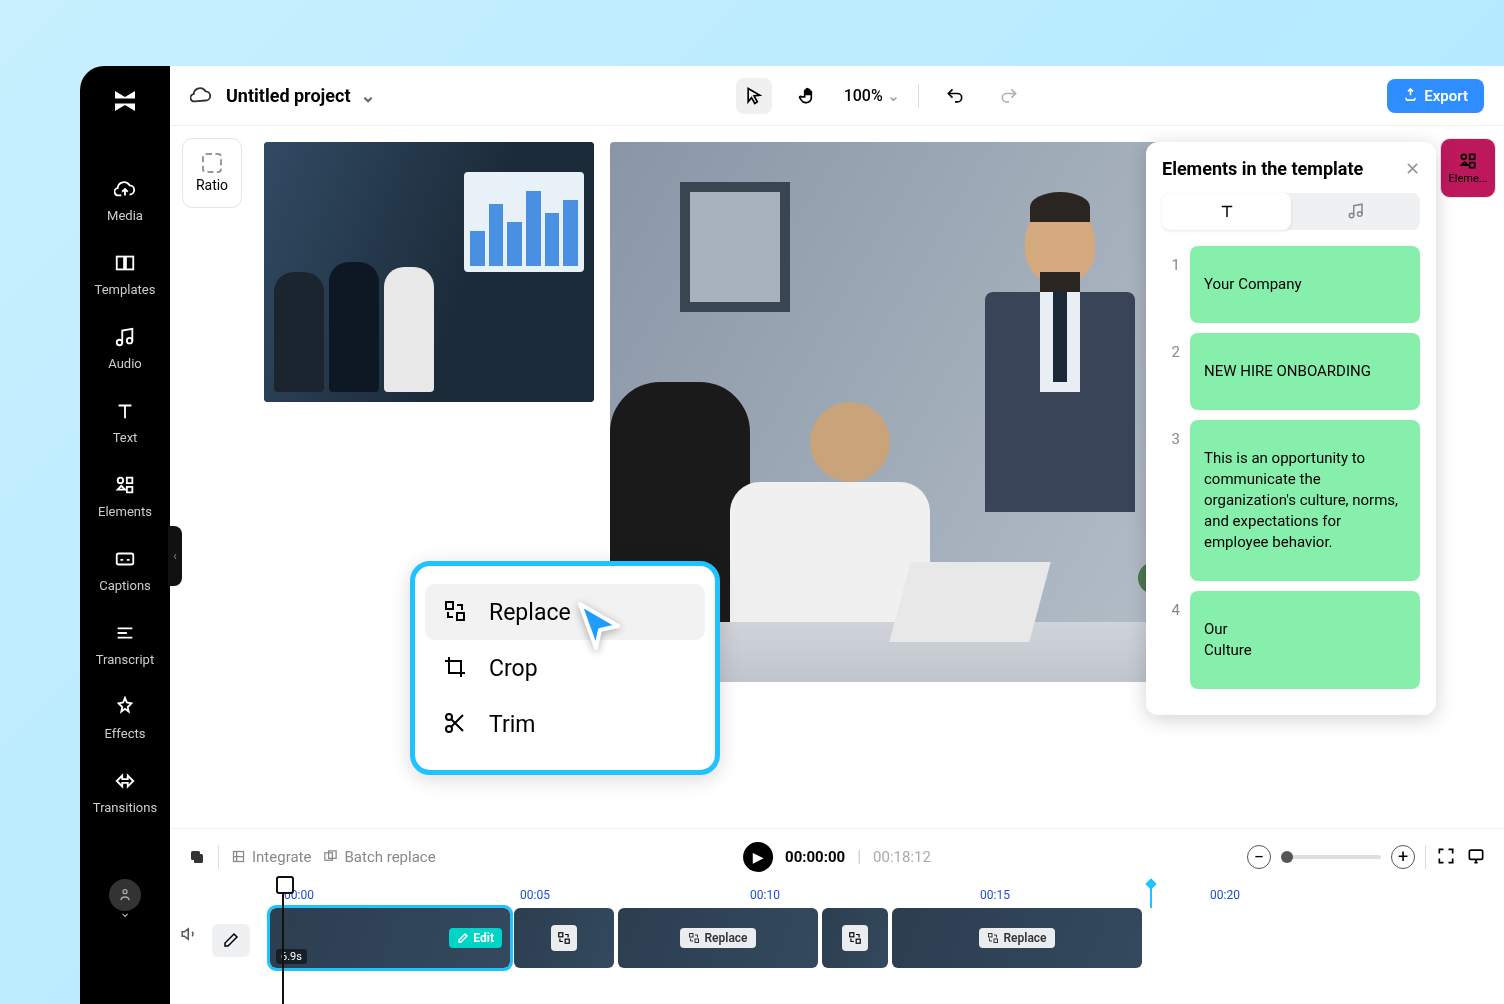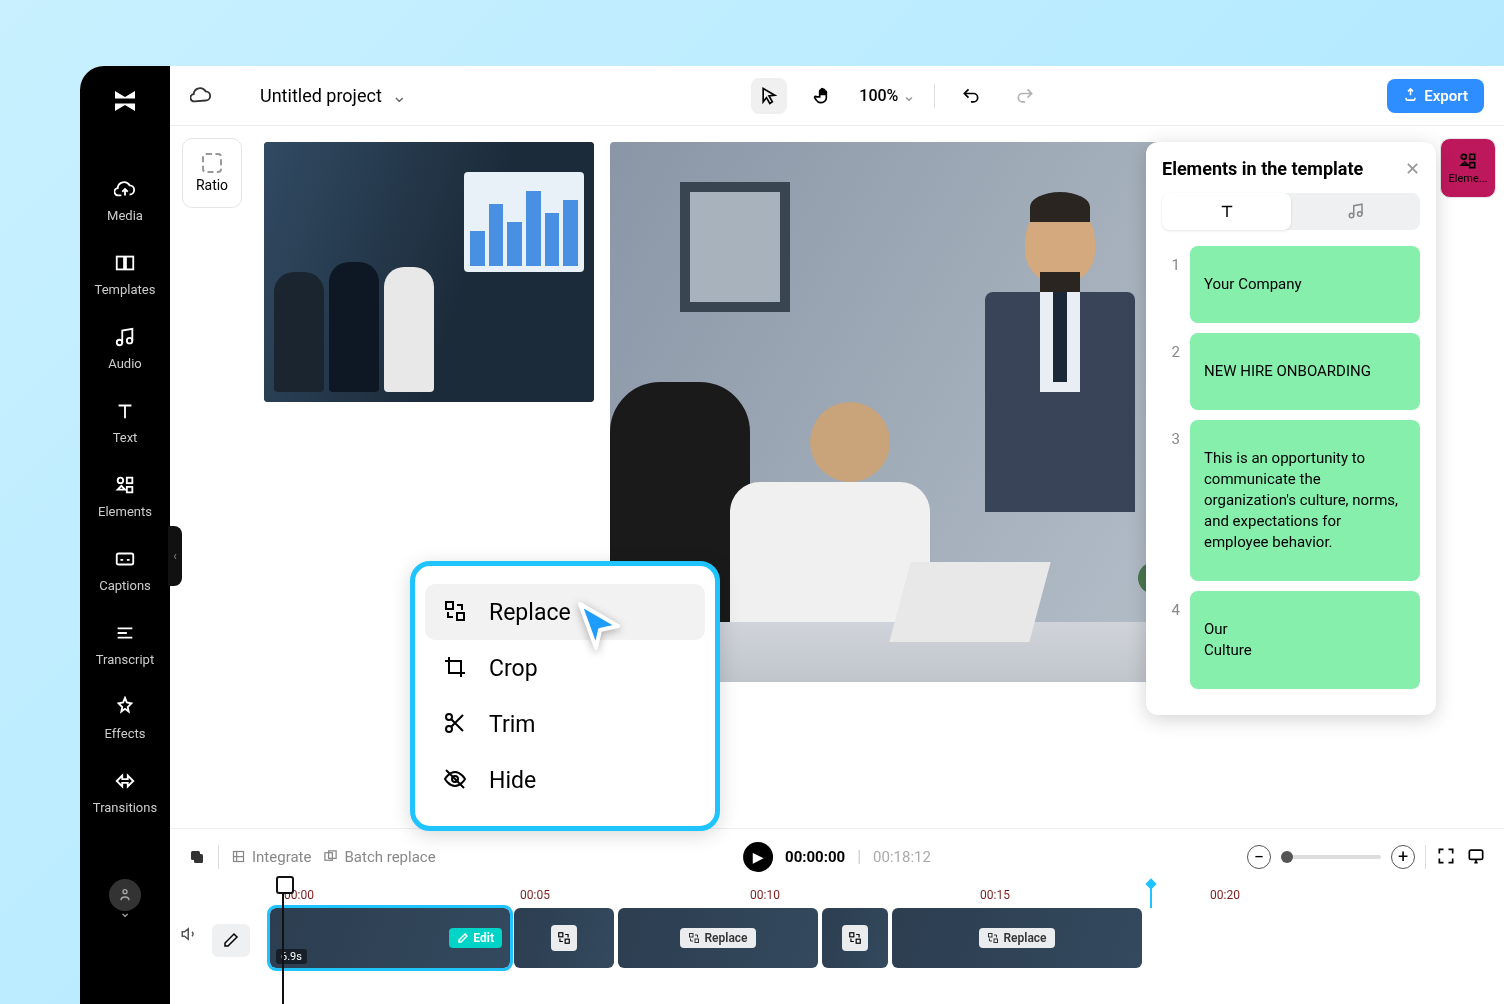--- a/index.html
+++ b/index.html
@@ -8,21 +8,21 @@
   .sidebar { width: 90px; background: #000; display: flex; flex-direction: column; align-items: center; padding-top: 20px; gap: 20px; color: #fff; }
   .logo { font-size: 30px; font-weight: 700; margin-bottom: 30px; }
   .side-item { display: flex; flex-direction: column; align-items: center; gap: 6px; font-size: 13px; cursor: pointer; padding: 4px 4px; width: 100%; color: #ccc; }
   .side-item .icon { font-size: 22px; color: #fff; }
   .collapse-tab { position: absolute; left: 88px; top: 460px; width: 14px; height: 60px; background: #111; border-radius: 0 8px 8px 0; display: flex; align-items: center; justify-content: center; color: #888; font-size: 12px; z-index: 5; }
   .expand-dot { width: 32px; height: 32px; border-radius: 50%; background: #333; display: flex; align-items: center; justify-content: center; margin-top: 40px; color: #aaa; }
 
   .main { flex: 1; display: flex; flex-direction: column; background: #fff; }
   .topbar { height: 60px; display: flex; align-items: center; padding: 0 20px; gap: 14px; border-bottom: 1px solid #eee; }
   .cloud-icon { font-size: 22px; color: #333; }
-  .project-title { font-size: 18px; font-weight: 400; display: flex; align-items: center; gap: 10px; margin-left: 34px; }
+  .project-title { font-size: 18px; font-weight: 700; display: flex; align-items: center; gap: 10px; }
   .topbar-center { margin-left: auto; display: flex; align-items: center; gap: 18px; }
   .icon-btn { width: 36px; height: 36px; border-radius: 8px; display: flex; align-items: center; justify-content: center; font-size: 20px; cursor: pointer; }
   .icon-btn.active { background: #f0f0f0; }
   .zoom-label { font-size: 16px; font-weight: 500; display: flex; align-items: center; gap: 4px; }
   .divider { width: 1px; height: 24px; background: #ddd; }
   .export-btn { margin-left: auto; background: #2f8eff; color: #fff; padding: 8px 16px; border-radius: 8px; font-size: 15px; font-weight: 600; display: flex; align-items: center; gap: 6px; cursor: pointer; }
 
   .workspace { flex: 1; position: relative; background: #fff; }
   .ratio-btn { position: absolute; left: 12px; top: 12px; width: 60px; height: 70px; border: 1px solid #e5e5e5; border-radius: 10px; display: flex; flex-direction: column; align-items: center; justify-content: center; gap: 4px; font-size: 14px; background: #fff; }
   .ratio-ico { width: 20px; height: 20px; border: 2px dashed #999; border-radius: 4px; }
@@ -80,21 +80,21 @@
   .tb-btn { display: flex; align-items: center; gap: 6px; font-size: 15px; cursor: pointer; }
   .tb-center { position: absolute; left: 50%; transform: translateX(-50%); display: flex; align-items: center; gap: 12px; }
   .play-btn { width: 30px; height: 30px; border-radius: 50%; background: #000; color: #fff; display: flex; align-items: center; justify-content: center; font-size: 14px; }
   .time-current { font-weight: 700; font-size: 15px; }
   .time-total { color: #aaa; font-size: 15px; }
   .tb-right { margin-left: auto; display: flex; align-items: center; gap: 10px; }
   .zoom-track { width: 100px; height: 4px; background: #ddd; border-radius: 2px; position: relative; }
   .zoom-track::before { content:""; position:absolute; left:0; top:-4px; width:12px; height:12px; background:#555; border-radius:50%; }
 
   .timeline { height: 120px; position: relative; padding-left: 100px; }
-  .ruler { height: 24px; position: relative; font-size: 12px; color: #7f1d1d; }
+  .ruler { height: 24px; position: relative; font-size: 12px; color: #1d4ed8; }
   .ruler-tick { position: absolute; top: 4px; }
   .playhead { position: absolute; left: 112px; top: -2px; bottom: 0; width: 2px; background: #111; z-index: 4; }
   .playhead::before { content:""; position:absolute; top:-6px; left:-6px; width:14px; height:14px; background:#fff; border:2px solid #111; border-radius:3px; }
   .track { display: flex; gap: 4px; align-items: center; }
   .left-tools { position: absolute; left: 10px; top: 40px; display: flex; gap: 14px; }
   .clip { height: 60px; border-radius: 6px; position: relative; overflow: hidden; background: linear-gradient(110deg,#2c3e50,#34495e); display:flex; align-items:center; justify-content:center; }
   .clip.selected { outline: 3px solid #1ec3ff; }
   .clip-badge { position: absolute; right: 8px; top: 50%; transform: translateY(-50%); background: #00d4c7; color: #fff; font-size: 12px; font-weight: 700; padding: 3px 8px; border-radius: 4px; display:flex; align-items:center; gap:4px; }
   .clip-dur { position: absolute; left: 6px; bottom: 4px; background: rgba(0,0,0,0.5); color: #fff; font-size: 11px; padding: 1px 5px; border-radius: 3px; }
   .clip-replace { background: rgba(255,255,255,0.9); color: #333; font-size: 12px; padding: 3px 8px; border-radius: 4px; font-weight:600; display:flex; align-items:center; gap:4px; }
@@ -327,30 +327,20 @@
         <div class="ctx-item">
           <span class="ctx-icon">
             <svg class="ico" viewBox="0 0 24 24" fill="none" stroke="currentColor" stroke-width="2">
                 <circle cx="6" cy="6" r="3"></circle>
                 <circle cx="6" cy="18" r="3"></circle>
                 <path d="M20 4 8.5 15.5M20 20 8.5 8.5"></path>
               </svg>
           </span>
           <span>Trim</span>
         </div>
-        <div class="ctx-item">
-          <span class="ctx-icon">
-            <svg class="ico" viewBox="0 0 24 24" fill="none" stroke="currentColor" stroke-width="2">
-                <path d="M2 12s4-7 10-7 10 7 10 7-4 7-10 7S2 12 2 12z"></path>
-                <circle cx="12" cy="12" r="3"></circle>
-                <path d="M3 3l18 18"></path>
-              </svg>
-          </span>
-          <span>Hide</span>
-        </div>
       </div>
       <div class="cursor-ptr">
         <svg width="60" height="60" viewBox="0 0 60 60">
             <path d="M10 8 L48 30 L30 34 L26 52 Z" fill="#1e9dff" stroke="#fff" stroke-width="4" stroke-linejoin="round"></path>
           </svg>
       </div>
 
       <div class="elements-panel">
         <div class="ep-header">
           <span class="ep-title">Elements in the template</span>

